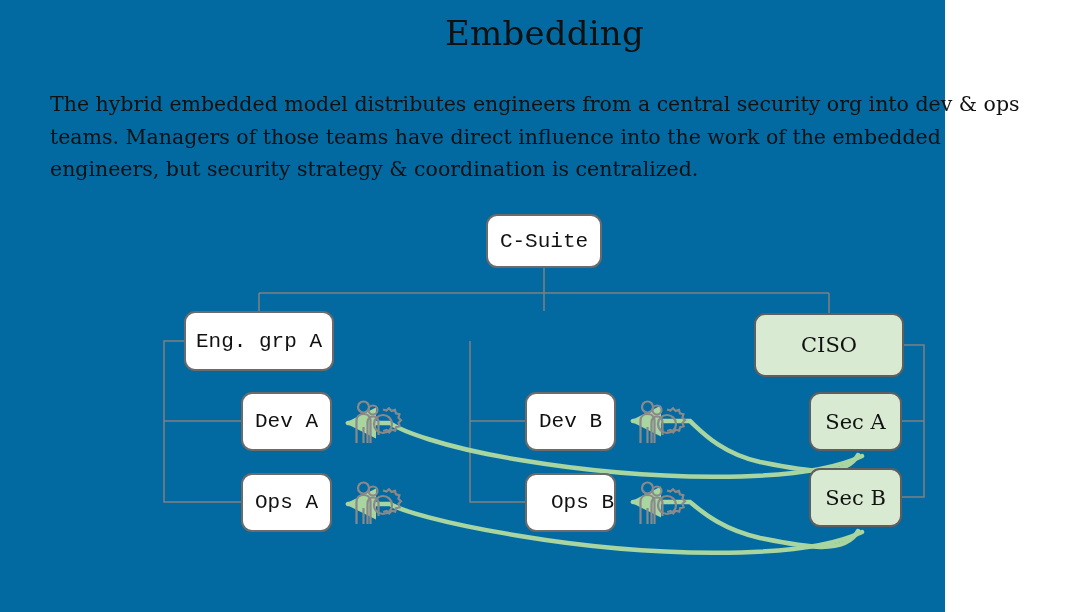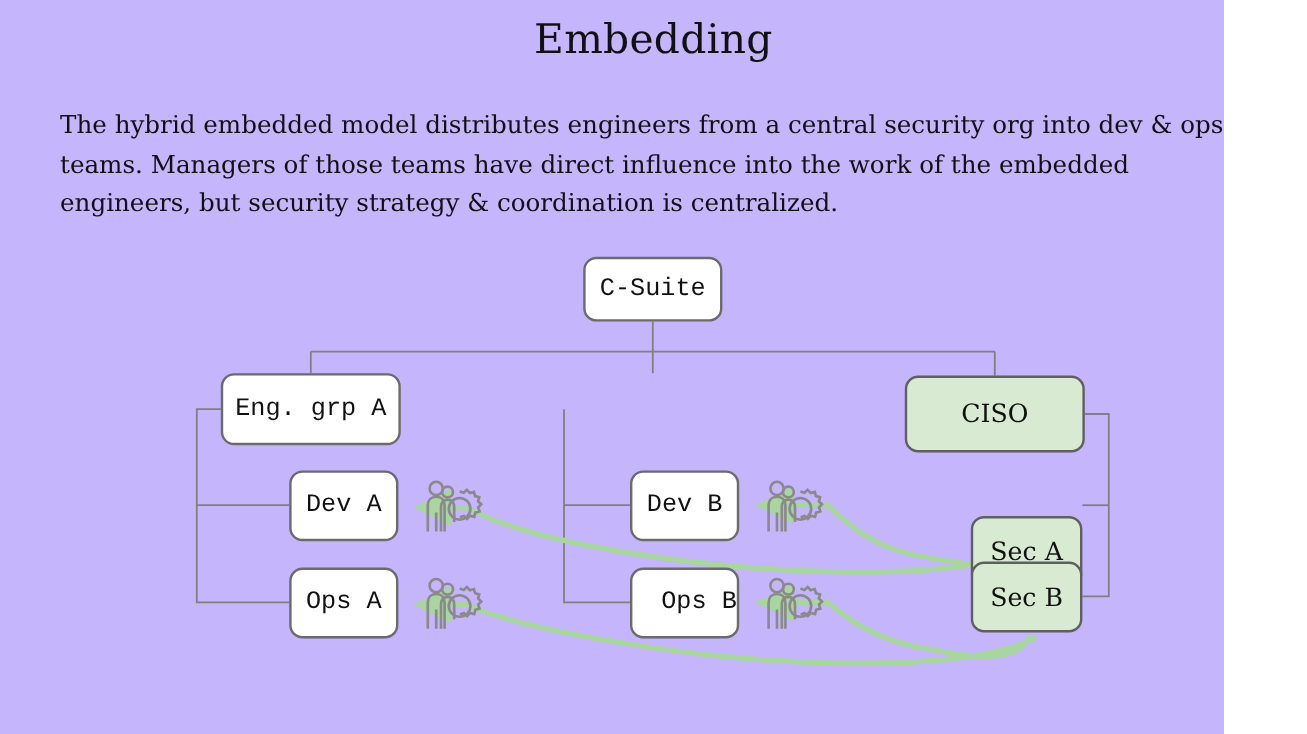--- a/index.html
+++ b/index.html
@@ -5,22 +5,22 @@
   * { box-sizing: border-box; }
   html, body {
     margin: 0; padding: 0;
     width: 1089px; height: 612px;
     background: #ffffff;
     font-family: "DejaVu Serif", "Liberation Serif", serif;
     overflow: hidden;
   }
   #page {
     position: relative;
-    width: 1020px; height: 612px;
-    background: #c4b5fd;
+    width: 945px; height: 612px;
+    background: #0369a1;
   }
   #title {
     position: absolute;
     top: 13px; left: 0; width: 1089px;
     text-align: center;
     font-size: 34px;
     font-weight: 400;
     color: #111111;
     letter-spacing: 0.2px;
   }
@@ -125,21 +125,21 @@
     </div>
 
     <div class="node center" style="left:241px;top:392px;width:91px;height:59px;">
       <span>Dev A</span>
     </div>
 
     <div class="node center" style="left:525px;top:392px;width:91px;height:59px;">
       <span>Dev B</span>
     </div>
 
-    <div class="node left green" style="left:809px;top:392px;width:93px;height:59px;margin-top:38px;">
+    <div class="node left green" style="left:809px;top:392px;width:93px;height:59px;">
       <span>Sec A</span>
     </div>
 
     <div class="node center" style="left:241px;top:473px;width:91px;height:59px;">
       <span>Ops A</span>
     </div>
 
     <div class="node center" style="left:525px;top:473px;width:91px;height:59px;justify-content:flex-end;">
       <span>Ops B</span>
     </div>

